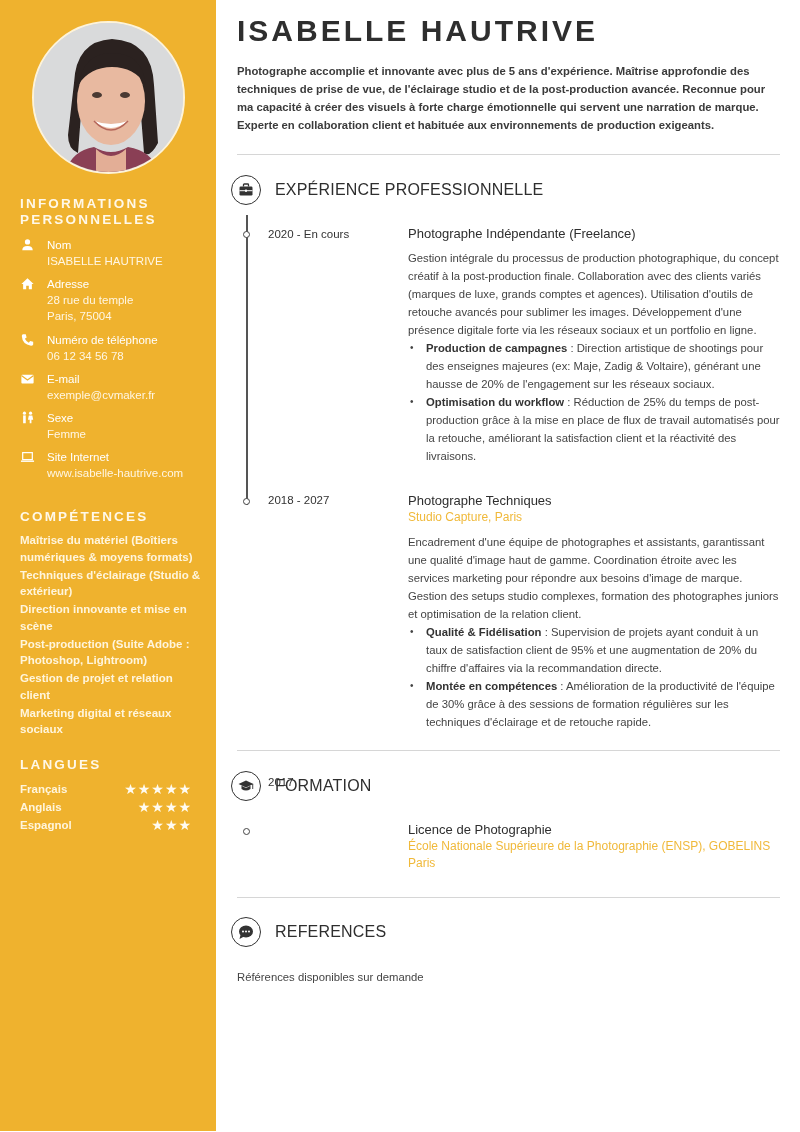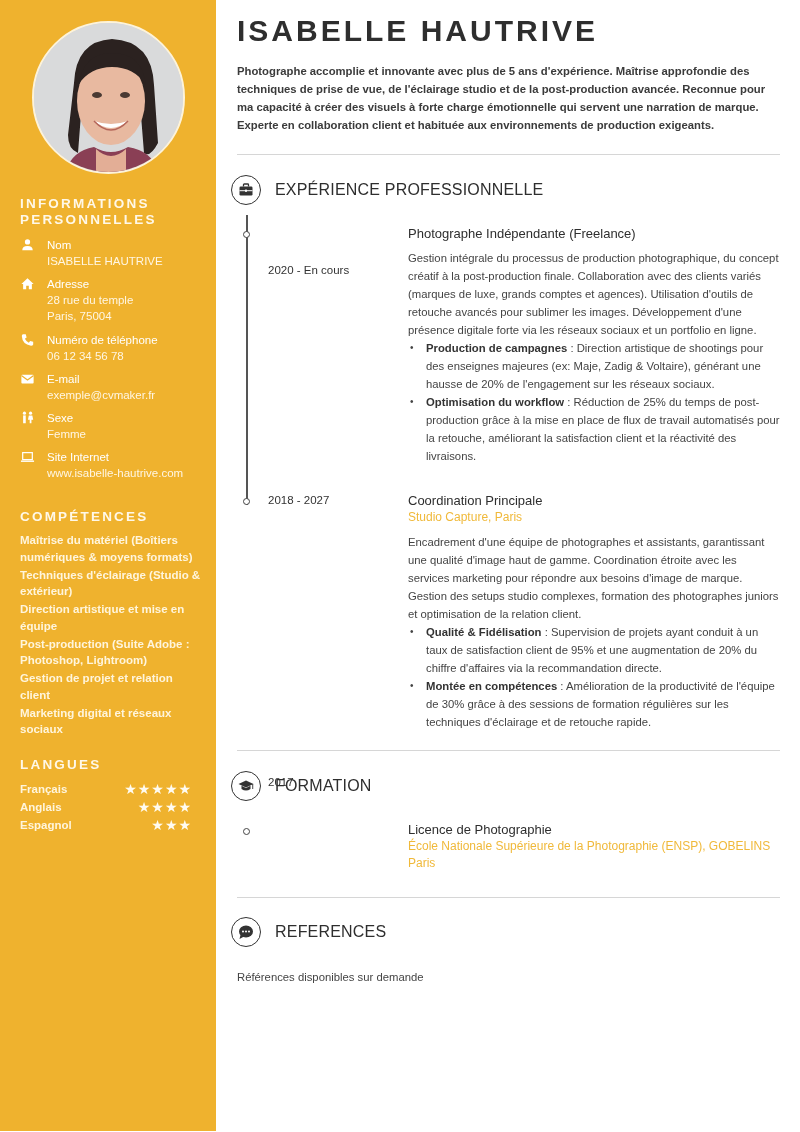--- a/index.html
+++ b/index.html
@@ -120,21 +120,21 @@
         <rect x="0.5" y="12" width="15" height="1.6" fill="#fff"></rect>
       </svg>
     <div class="info-label">Site Internet</div>
     <div class="info-value">www.isabelle-hautrive.com</div>
   </div>
 
   <div class="sb-title" style="top:509px;">COMPÉTENCES</div>
   <div class="skills">
     <div class="skill">Maîtrise du matériel (Boîtiers numériques &amp; moyens formats)</div>
     <div class="skill">Techniques d'éclairage (Studio &amp; extérieur)</div>
-    <div class="skill">Direction artistique et mise en équipe</div>
+    <div class="skill">Direction innovante et mise en scène</div>
     <div class="skill">Post-production (Suite Adobe : Photoshop, Lightroom)</div>
     <div class="skill">Gestion de projet et relation client</div>
     <div class="skill">Marketing digital et réseaux sociaux</div>
   </div>
 
   <div class="sb-title" style="top:757px;">LANGUES</div>
   <div class="lang-row" style="top:781px;">
     <span class="lang-name">Français</span>
     <span class="lang-stars">★★★★★</span>
   </div>
@@ -161,34 +161,34 @@
           <rect x="1.5" y="8.2" width="13" height="1" fill="#fff"></rect>
           <rect x="7" y="7.6" width="2" height="2.2" fill="#fff"></rect>
         </svg>
     </div>
     <div class="sec-title">EXPÉRIENCE PROFESSIONNELLE</div>
   </div>
 
   <div class="timeline" style="top:215px; height:290px;"></div>
 
   <div class="tl-dot" style="top:231px;"></div>
-  <div class="date" style="top:226px;margin-top:36px;">2020 - En cours</div>
+  <div class="date" style="top:226px;">2020 - En cours</div>
   <div class="job" style="top:226px;">
     <div class="job-title">Photographe Indépendante (Freelance)</div>
     <div class="job-desc">Gestion intégrale du processus de production photographique, du concept créatif à la post-production finale. Collaboration avec des clients variés (marques de luxe, grands comptes et agences). Utilisation d'outils de retouche avancés pour sublimer les images. Développement d'une présence digitale forte via les réseaux sociaux et un portfolio en ligne.</div>
     <ul class="bullets">
       <li><b>Production de campagnes</b><span> : Direction artistique de shootings pour des enseignes majeures (ex: Maje, Zadig &amp; Voltaire), générant une hausse de 20% de l'engagement sur les réseaux sociaux.</span></li>
       <li><b>Optimisation du workflow</b><span> : Réduction de 25% du temps de post-production grâce à la mise en place de flux de travail automatisés pour la retouche, améliorant la satisfaction client et la réactivité des livraisons.</span></li>
     </ul>
   </div>
 
   <div class="tl-dot" style="top:498px;"></div>
   <div class="date" style="top:492px;">2018 - 2027</div>
   <div class="job" style="top:493px;">
-    <div class="job-title">Coordination Principale</div>
+    <div class="job-title">Photographe Techniques</div>
     <div class="job-org">Studio Capture, Paris</div>
     <div class="job-desc">Encadrement d'une équipe de photographes et assistants, garantissant une qualité d'image haut de gamme. Coordination étroite avec les services marketing pour répondre aux besoins d'image de marque. Gestion des setups studio complexes, formation des photographes juniors et optimisation de la relation client.</div>
     <ul class="bullets">
       <li><b>Qualité &amp; Fidélisation</b><span> : Supervision de projets ayant conduit à un taux de satisfaction client de 95% et une augmentation de 20% du chiffre d'affaires via la recommandation directe.</span></li>
       <li><b>Montée en compétences</b><span> : Amélioration de la productivité de l'équipe de 30% grâce à des sessions de formation régulières sur les techniques d'éclairage et de retouche rapide.</span></li>
     </ul>
   </div>
 
   <div class="hr" style="top:750px;"></div>
 

